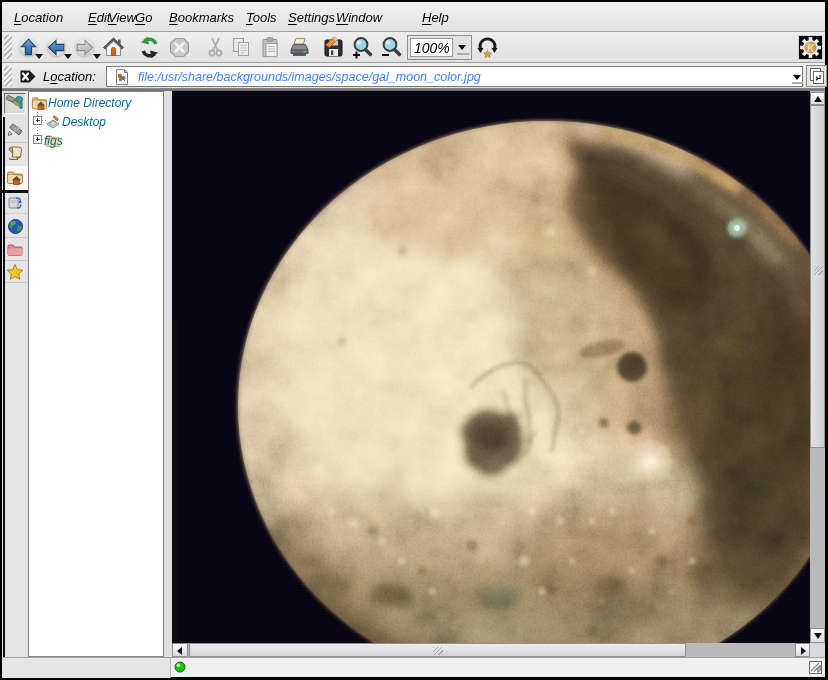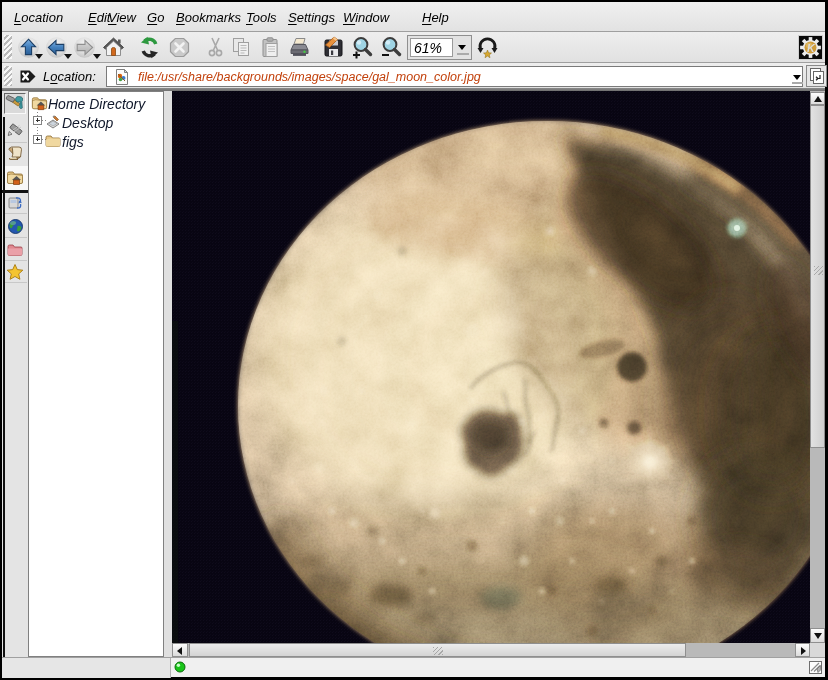--- a/index.html
+++ b/index.html
@@ -21,53 +21,53 @@
   background:repeating-linear-gradient(135deg,#f8f8f8 0 2px,#b9b9b9 2px 4px); }
 .tbico { position:absolute; top:4px; width:23px; height:23px; }
 .dd { position:absolute; width:0; height:0; border-left:4px solid transparent; border-right:4px solid transparent; border-top:5px solid #111; }
 
 #locbar { position:absolute; left:0; top:61px; width:823px; height:26px;
   background:linear-gradient(#eeeeee,#e0e0e0); }
 #locdiv { position:absolute; left:0; top:86px; width:823px; height:3px;
   background:linear-gradient(#8a8a8a,#6f6f6f); }
 #locfield { position:absolute; left:104px; top:3px; width:697px; height:21px;
   background:#fff; border:1px solid #7a7a7a; }
-#locfield .txt { position:absolute; left:31px; top:3px; font-size:12.5px; color:#c2410c; white-space:nowrap; }
+#locfield .txt { position:absolute; left:31px; top:3px; font-size:12.5px; color:#3b82f6; white-space:nowrap; }
 #gobtn { position:absolute; left:804px; top:2px; width:21px; height:22px;
   background:#e6e6e6; border:1px solid #8a8a8a; }
 
 #main { position:absolute; left:0; top:89px; width:823px; height:566px; }
 #sidestrip { position:absolute; left:0; top:0; width:26px; height:566px; background:#e4e4e4; }
 #treepanel { position:absolute; left:26px; top:0; width:136px; height:566px;
   background:#fff; border:1px solid #808080; }
 #splitter { position:absolute; left:162px; top:0; width:8px; height:566px; background:#e0e0e0; }
 #content { position:absolute; left:170px; top:0; width:638px; height:552px; background:#0a0714; overflow:hidden; }
 
 .sb { position:absolute; background:#cfcfcf; }
 .sbbtn { position:absolute; background:linear-gradient(#fdfdfd,#dcdcdc); border:1px solid #8f8f8f; }
 .sbthumb { position:absolute; background:linear-gradient(90deg,#fafafa,#e2e2e2); border:1px solid #8f8f8f; }
 .arrow { position:absolute; width:0; height:0; }
 #status { position:absolute; left:0; top:655px; width:823px; height:20px;
   background:#f0f0f0; border-top:1px solid #a0a0a0; }
-.treerow { position:absolute; font-size:14px; color:#0f172a; white-space:nowrap; }
+.treerow { position:absolute; font-size:12px; color:#0369a1; white-space:nowrap; }
 </style>
 </head>
 <body>
 <div id="win">
 <div id="inner">
 
 <div id="menubar">
   <span class="mi" style="left:12px"><u>L</u>ocation</span>
   <span class="mi" style="left:86px"><u>E</u>dit</span>
   <span class="mi" style="left:106px"><u>V</u>iew</span>
-  <span class="mi" style="left:145px"><u>G</u>o</span>
-  <span class="mi" style="left:174px"><u>B</u>ookmarks</span>
+  <span class="mi" style="left:133px"><u>G</u>o</span>
+  <span class="mi" style="left:167px"><u>B</u>ookmarks</span>
   <span class="mi" style="left:244px"><u>T</u>ools</span>
   <span class="mi" style="left:286px"><u>S</u>ettings</span>
-  <span class="mi" style="left:341px"><u>W</u>indow</span>
+  <span class="mi" style="left:334px"><u>W</u>indow</span>
   <span class="mi" style="left:420px"><u>H</u>elp</span>
 </div>
 
 <div id="toolbar">
   <div class="handle" style="left:2px"></div>
 
   <svg class="tbico" style="left:15px" viewBox="0 0 23 23">
     <defs>
       <radialGradient id="cirg" cx="50%" cy="35%" r="72%">
               <stop offset="0%" stop-color="#f6f6f6"></stop>
@@ -164,21 +164,21 @@
   </svg>
 
   <svg class="tbico" style="left:378px" viewBox="0 0 23 23">
     <circle cx="10" cy="8.5" r="6.4" fill="#9fd4e4" stroke="#3c3c3c" stroke-width="2"></circle>
     <circle cx="8" cy="6.5" r="2.2" fill="#d8f0f8" opacity="0.9"></circle>
     <path d="M14.5 13.5 L19.5 18.5" stroke="#3c3c3c" stroke-width="3.4" stroke-linecap="round"></path>
     <path d="M2 19 H9" stroke="#111" stroke-width="2"></path>
   </svg>
 
   <div style="position:absolute;left:405px;top:3px;width:65px;height:25px;background:#e2e2e2;border:1px solid #8f8f8f;">
-    <div style="position:absolute;left:2px;top:2px;width:43px;height:19px;background:#fff;border:1px solid #9a9a9a;font-size:14px;color:#000;padding:1px 0 0 3px;">61%</div>
+    <div style="position:absolute;left:2px;top:2px;width:43px;height:19px;background:#fff;border:1px solid #9a9a9a;font-size:14px;color:#000;padding:1px 0 0 3px;">100%</div>
     <div class="dd" style="left:50px;top:9px;border-top-color:#000"></div>
     <div style="position:absolute;left:49px;top:17px;width:12px;height:2px;background:#aaa;"></div>
   </div>
 
   <svg class="tbico" style="left:474px" viewBox="0 0 23 23">
     <path d="M4.5 13 A 7.5 7.5 0 1 1 18.5 13" fill="none" stroke="#1a1a1a" stroke-width="2.8"></path>
     <path d="M1.5 12 L7.5 12 L4.5 17 Z" fill="#1a1a1a"></path>
     <path d="M15.5 12 L21.5 12 L18.5 17 Z" fill="#1a1a1a"></path>
     <path d="M11.5 14 L12.6 16.8 L15.5 17 L13.3 18.9 L14 21.7 L11.5 20.1 L9 21.7 L9.7 18.9 L7.5 17 L10.4 16.8 Z" fill="#d8a830" stroke="#8a6a10" stroke-width="0.5"></path>
   </svg>
@@ -326,21 +326,21 @@
       <path d="M4 9.5 L8 7 L12 9.5 L8 12 Z" fill="#cdd5dd" stroke="#888" stroke-width="0.5"></path>
       <path d="M10 2 L13.5 5.5 L12 7 L8.5 3.5 Z" fill="#c87832" stroke="#7a4a16" stroke-width="0.6"></path>
       <path d="M8.5 3.5 L10 2 L9 1.2 L7.5 2.8 Z" fill="#888"></path>
     </svg>
     <div class="treerow" style="left:33px;top:23px;">Desktop</div>
 
     <svg class="abs" style="left:16px;top:41px" width="16" height="16" viewBox="0 0 16 16">
       <path d="M1 4.5 Q1 3 2.5 3 H6 L7.5 5 H14 Q15 5 15 6 V12 Q15 13.5 13.5 13.5 H2.5 Q1 13.5 1 12 Z" fill="#e8c887" stroke="#8a6a30" stroke-width="0.8"></path>
       <path d="M1 6.5 L5.5 5.5 H15 V12 Q15 13.5 13.5 13.5 H2.5 Q1 13.5 1 12 Z" fill="#f0d8a0"></path>
     </svg>
-    <div class="treerow" style="left:33px;top:42px;">figs</div>
+    <div class="treerow" style="left:15px;top:42px;">figs</div>
   </div>
   <div id="splitter"></div>
   <div id="content">
     <svg id="moonsvg" width="638" height="552" viewBox="0 0 638 552">
       <defs>
         <radialGradient id="moonbase" cx="41%" cy="44%" r="64%">
           <stop offset="0%" stop-color="#fae6ba"></stop>
           <stop offset="30%" stop-color="#f2d8aa"></stop>
           <stop offset="55%" stop-color="#e2c092"></stop>
           <stop offset="78%" stop-color="#c6a276"></stop>

